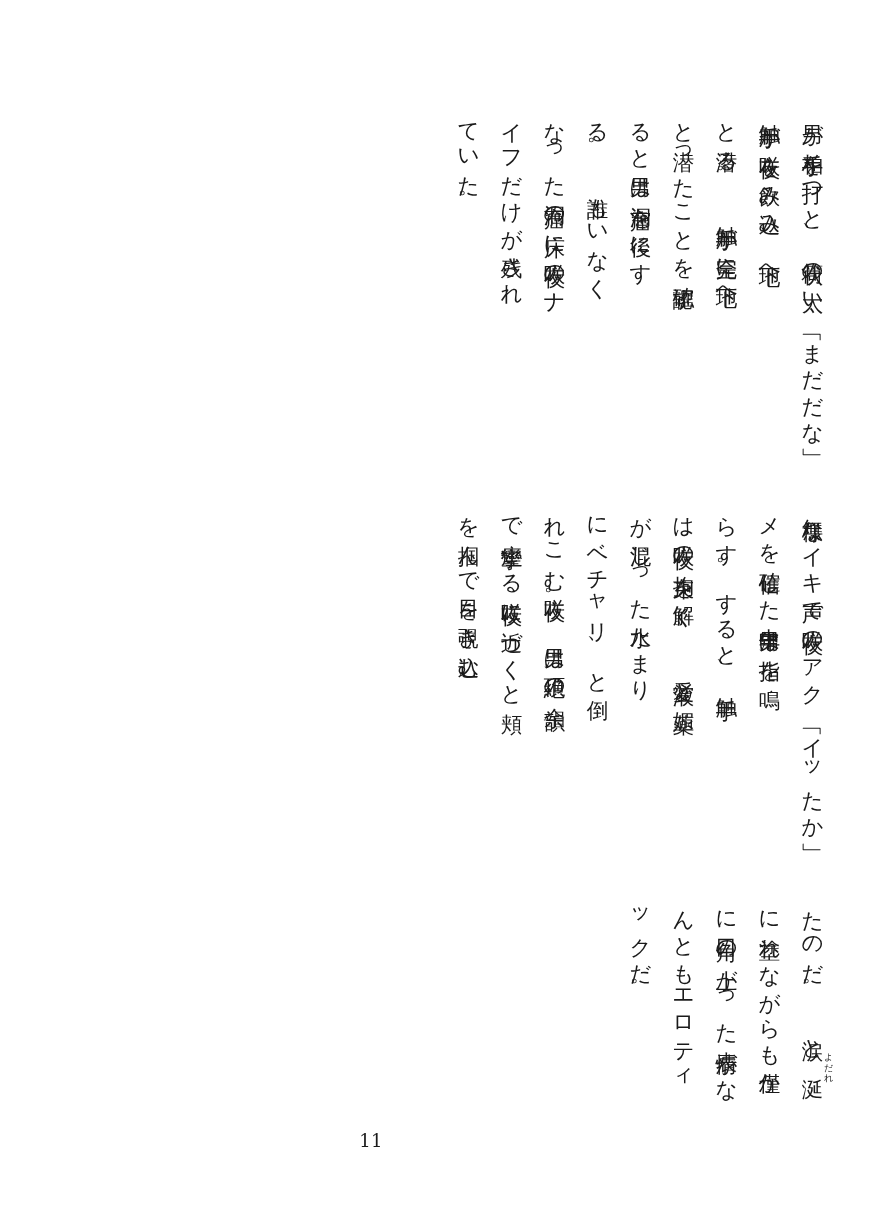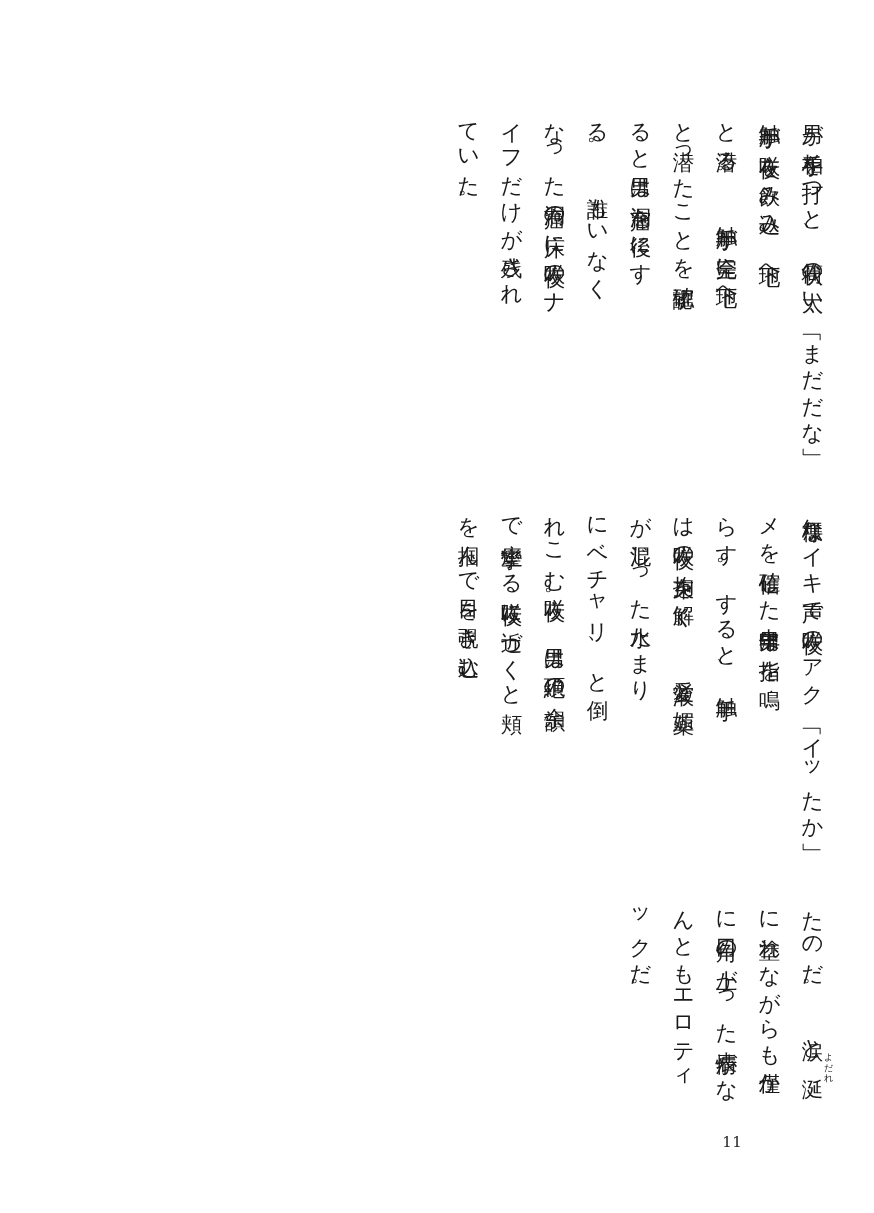--- a/index.html
+++ b/index.html
@@ -68,22 +68,22 @@
     font-size: 9px;
     letter-spacing: 0;
     line-height: 1;
   }
 
   .page-number {
     position: absolute;
     bottom: 62px;
     left: 0;
     width: 742px;
-    text-align: right;
-    font-size: 15px;
+    text-align: center;
+    font-size: 18px;
     font-family: "DejaVu Serif", "Liberation Serif", serif;
     color: #1a1a1a;
     letter-spacing: 0.02em;
   }
 </style>
 </head>
 <body>
 
 <div class="page">
 

